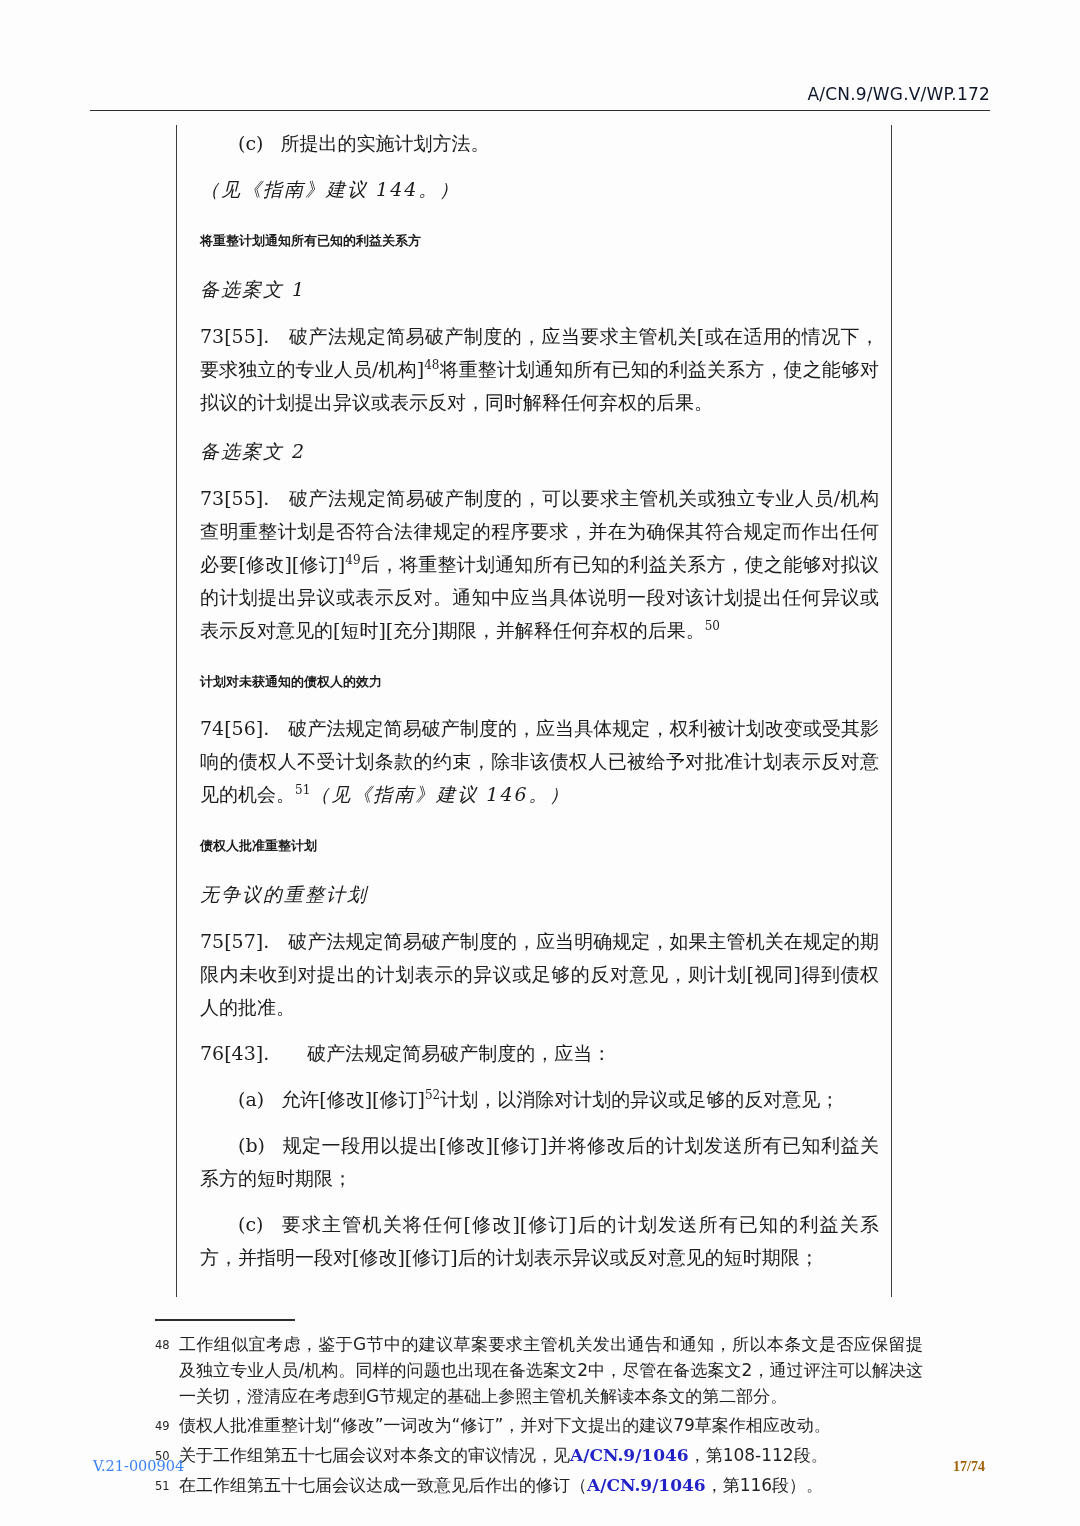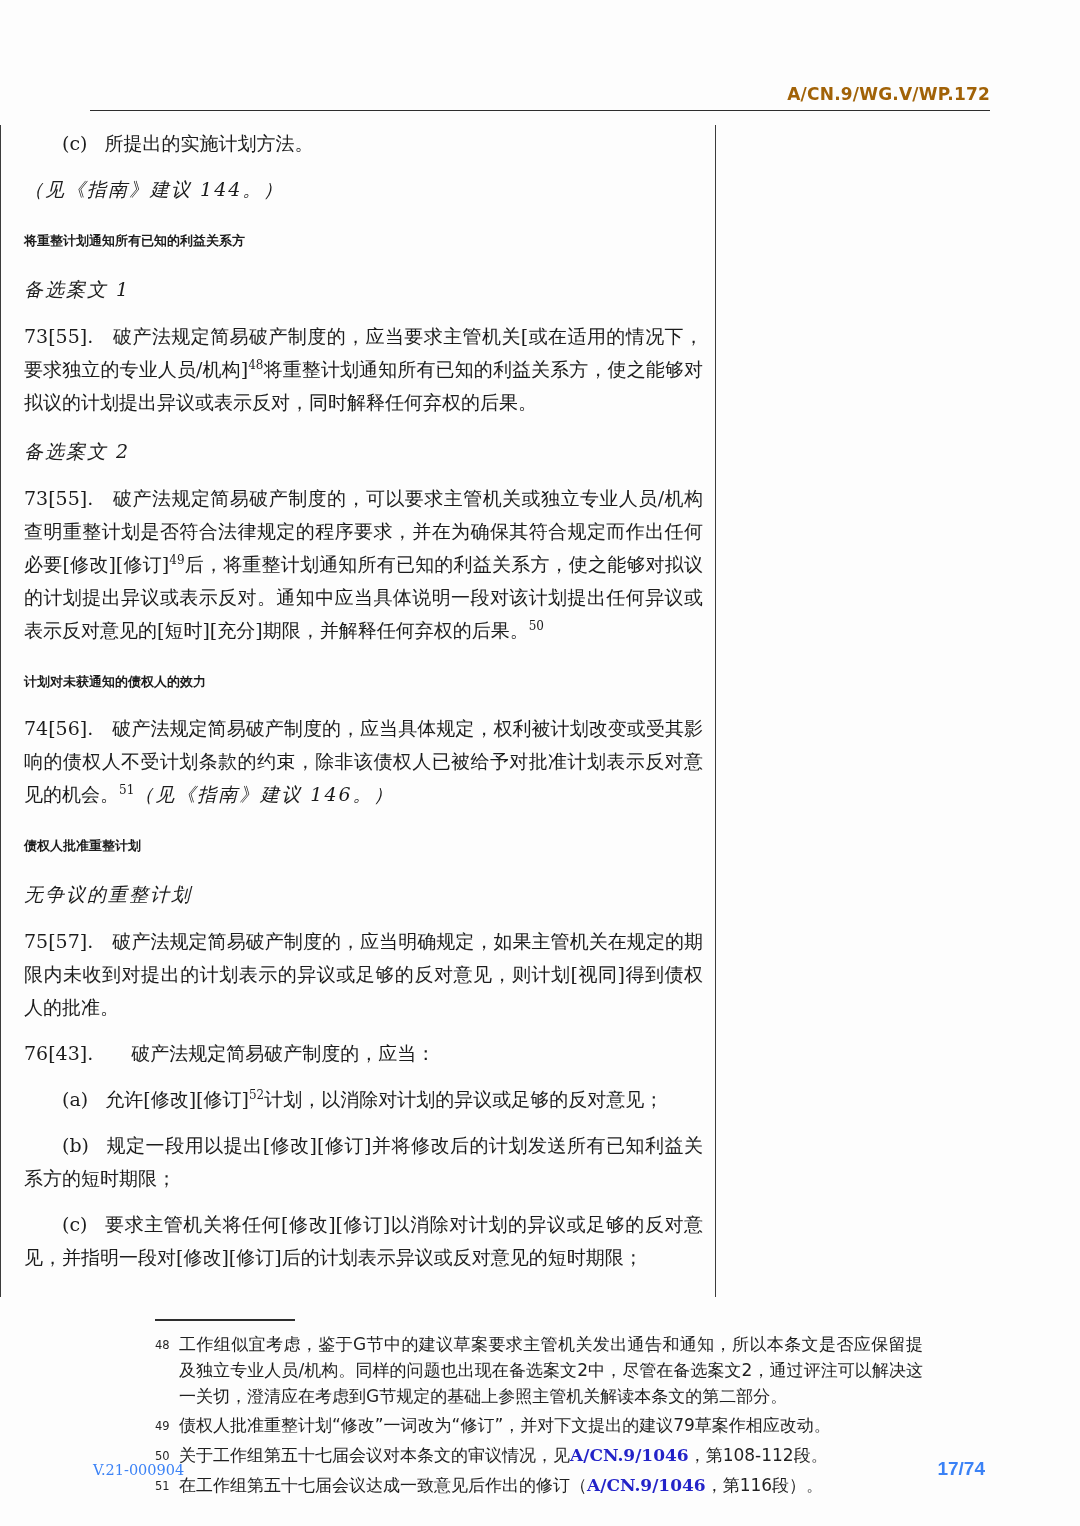--- a/index.html
+++ b/index.html
@@ -19,34 +19,35 @@
 
   
   .header {
     padding-top: 84px;
     margin: 0 90px 0 90px;
     width: 900px;
   }
   .doc-symbol {
     text-align: right;
     font-family: "DejaVu Sans", "Liberation Sans", sans-serif;
-    font-weight: bold;
+    font-weight: normal;
     font-size: 17px;
     letter-spacing: 0.2px;
-    color: #a16207;
+    color: #0f172a;
     padding-bottom: 6px;
   }
   .header-rule {
     border: none;
     border-top: 1.5px solid #2e2e2e;
     margin: 0;
   }
 
   
   .body-col {
+    margin-left: 176px;
     width: 716px;
     box-sizing: border-box;
     margin-top: 14px;
     border-left: 1.5px solid #3c3c3c;
     border-right: 1.5px solid #3c3c3c;
     padding: 2px 12px 10px 23px;
     font-size: 19px;
     line-height: 33px;
     text-align: justify;
   }
@@ -118,24 +119,24 @@
     display: flex;
     justify-content: space-between;
     align-items: baseline;
   }
   .doc-number {
     font-size: 14.5px;
     font-family: "DejaVu Serif", "Liberation Serif", serif;
     color: #3b82f6;
   }
   .page-indicator {
-    font-size: 19px;
-    font-family: Liberation Sans, sans-serif;
+    font-size: 14px;
+    font-family: Liberation Serif, serif;
     font-weight: bold;
-    color: #3b82f6;
+    color: #a16207;
   }
 </style>
 </head>
 <body>
 
 <div class="page">
 
   <div class="header">
     <div class="doc-symbol">A/CN.9/WG.V/WP.172</div>
     <hr class="header-rule">
@@ -150,21 +151,21 @@
       <p class="kai-sub"><span>备选案文 2</span></p>
       <p class="para"><span>73[55].　破产法规定简易破产制度的，可以要求主管机关或独立专业人员/机构查明重整计划是否符合法律规定的程序要求，并在为确保其符合规定而作出任何必要[修改][修订]</span><sup class="fn-ref">49</sup><span>后，将重整计划通知所有已知的利益关系方，使之能够对拟议的计划提出异议或表示反对。通知中应当具体说明一段对该计划提出任何异议或表示反对意见的[短时][充分]期限，并解释任何弃权的后果。</span><sup class="fn-ref">50</sup></p>
       <h3 class="heading"><span>计划对未获通知的债权人的效力</span></h3>
       <p class="para"><span>74[56].　破产法规定简易破产制度的，应当具体规定，权利被计划改变或受其影响的债权人不受计划条款的约束，除非该债权人已被给予对批准计划表示反对意见的机会。</span><sup class="fn-ref">51</sup><span class="kai">（见《指南》建议 146。）</span></p>
       <h3 class="heading"><span>债权人批准重整计划</span></h3>
       <p class="kai-sub"><span>无争议的重整计划</span></p>
       <p class="para"><span>75[57].　破产法规定简易破产制度的，应当明确规定，如果主管机关在规定的期限内未收到对提出的计划表示的异议或足够的反对意见，则计划[视同]得到债权人的批准。</span></p>
       <p class="para"><span>76[43].　　破产法规定简易破产制度的，应当：</span></p>
       <p class="list-para"><span class="item-label">(a)</span><span>允许[修改][修订]</span><sup class="fn-ref">52</sup><span>计划，以消除对计划的异议或足够的反对意见；</span></p>
       <p class="list-para"><span class="item-label">(b)</span><span>规定一段用以提出[修改][修订]并将修改后的计划发送所有已知利益关系方的短时期限；</span></p>
-      <p class="list-para"><span class="item-label">(c)</span><span>要求主管机关将任何[修改][修订]以消除对计划的异议或足够的反对意见，并指明一段对[修改][修订]后的计划表示异议或反对意见的短时期限；</span></p>
+      <p class="list-para"><span class="item-label">(c)</span><span>要求主管机关将任何[修改][修订]后的计划发送所有已知的利益关系方，并指明一段对[修改][修订]后的计划表示异议或反对意见的短时期限；</span></p>
     </div>
 
   <hr class="footnote-sep">
 
   <div class="footnotes">
       <div class="footnote">
         <span class="fn-num">48</span>
         <span class="fn-text"><span>工作组似宜考虑，鉴于G节中的建议草案要求主管机关发出通告和通知，所以本条文是否应保留提及独立专业人员/机构。同样的问题也出现在备选案文2中，尽管在备选案文2，通过评注可以解决这一关切，澄清应在考虑到G节规定的基础上参照主管机关解读本条文的第二部分。</span></span>
       </div>
       <div class="footnote">

